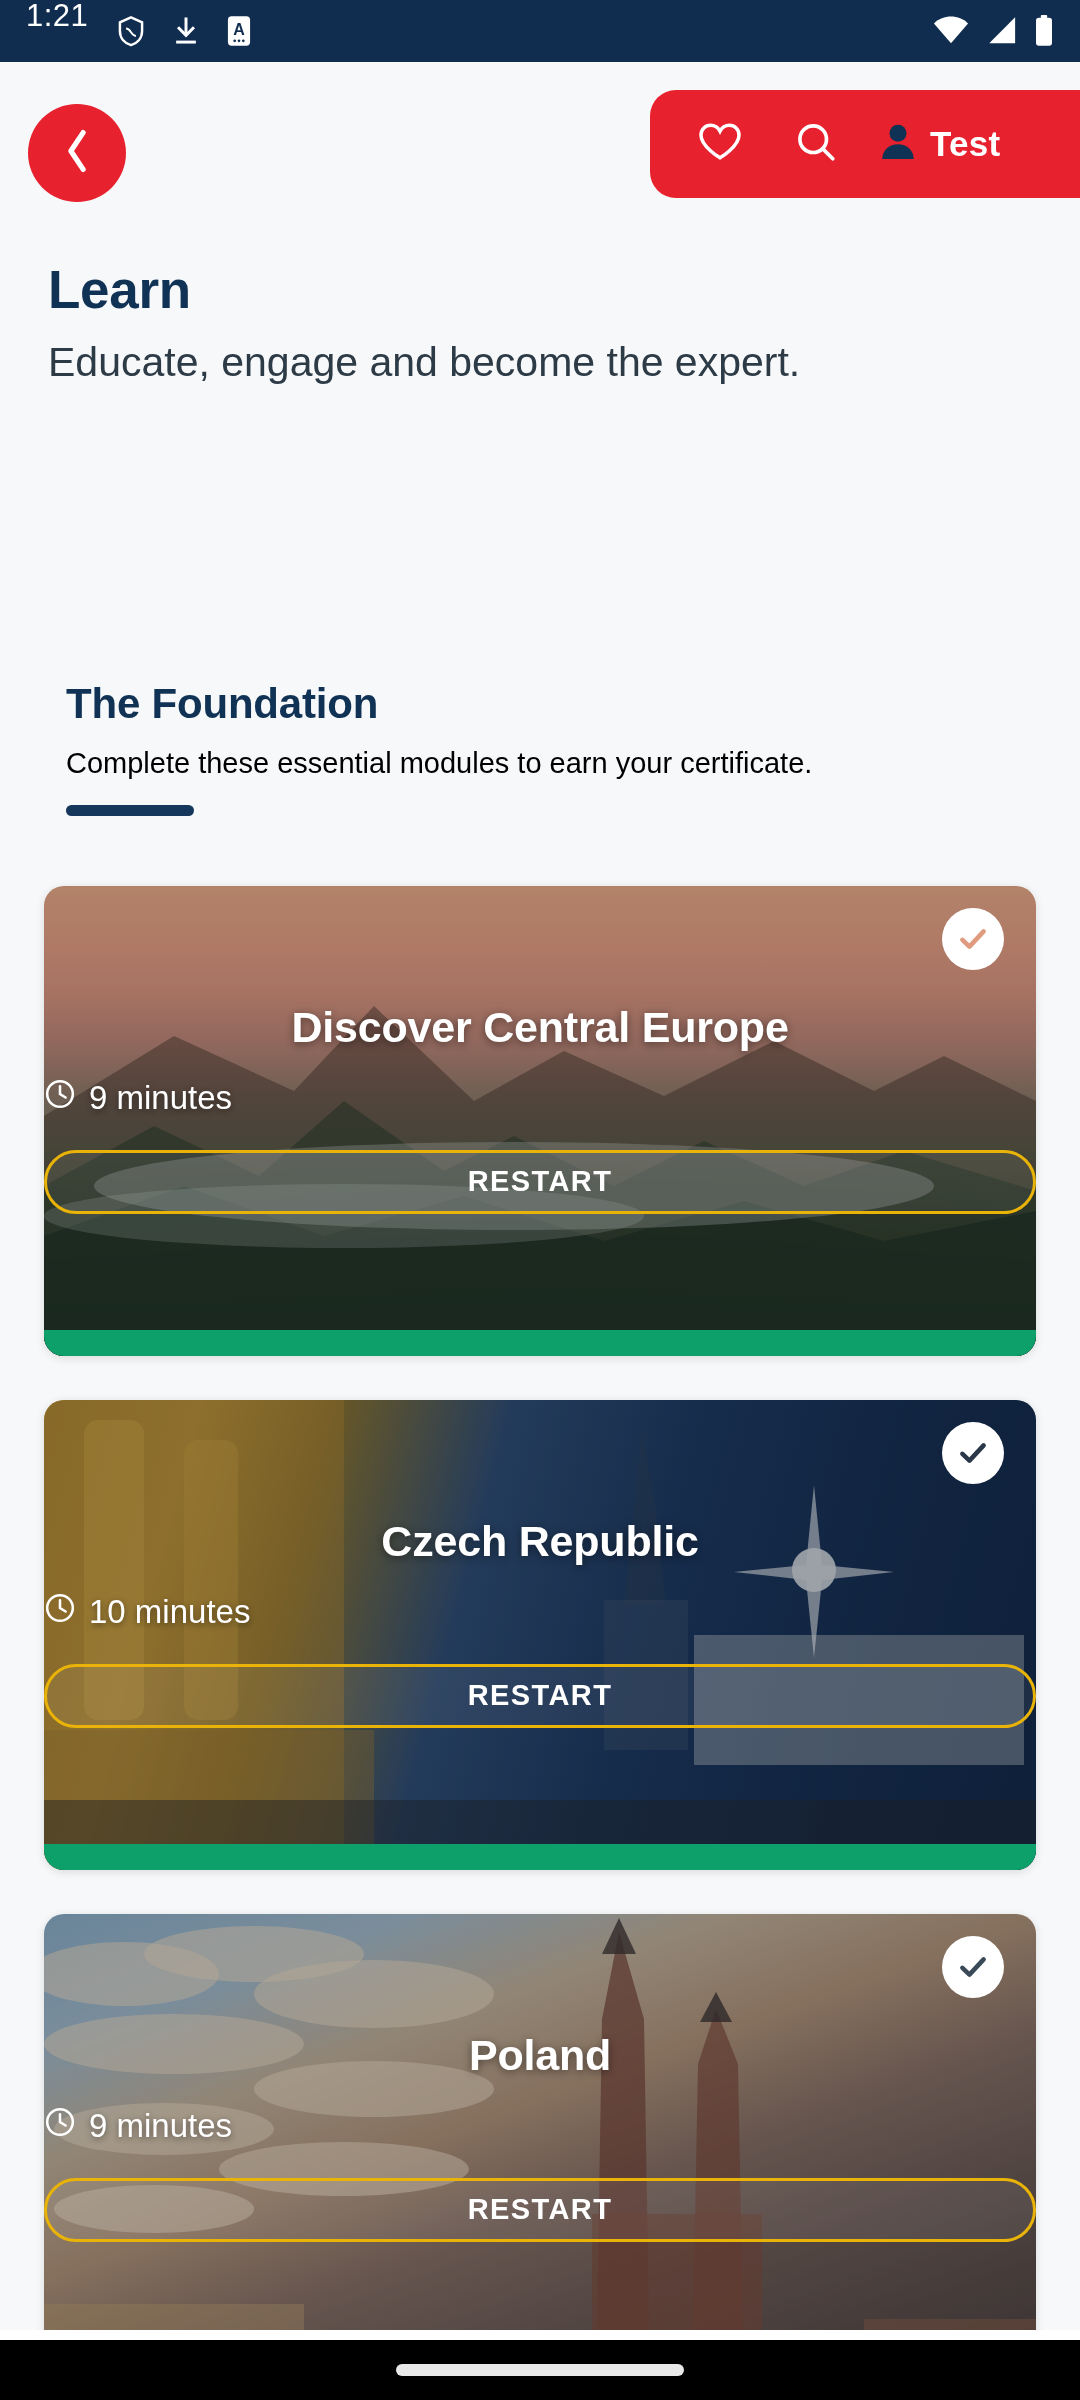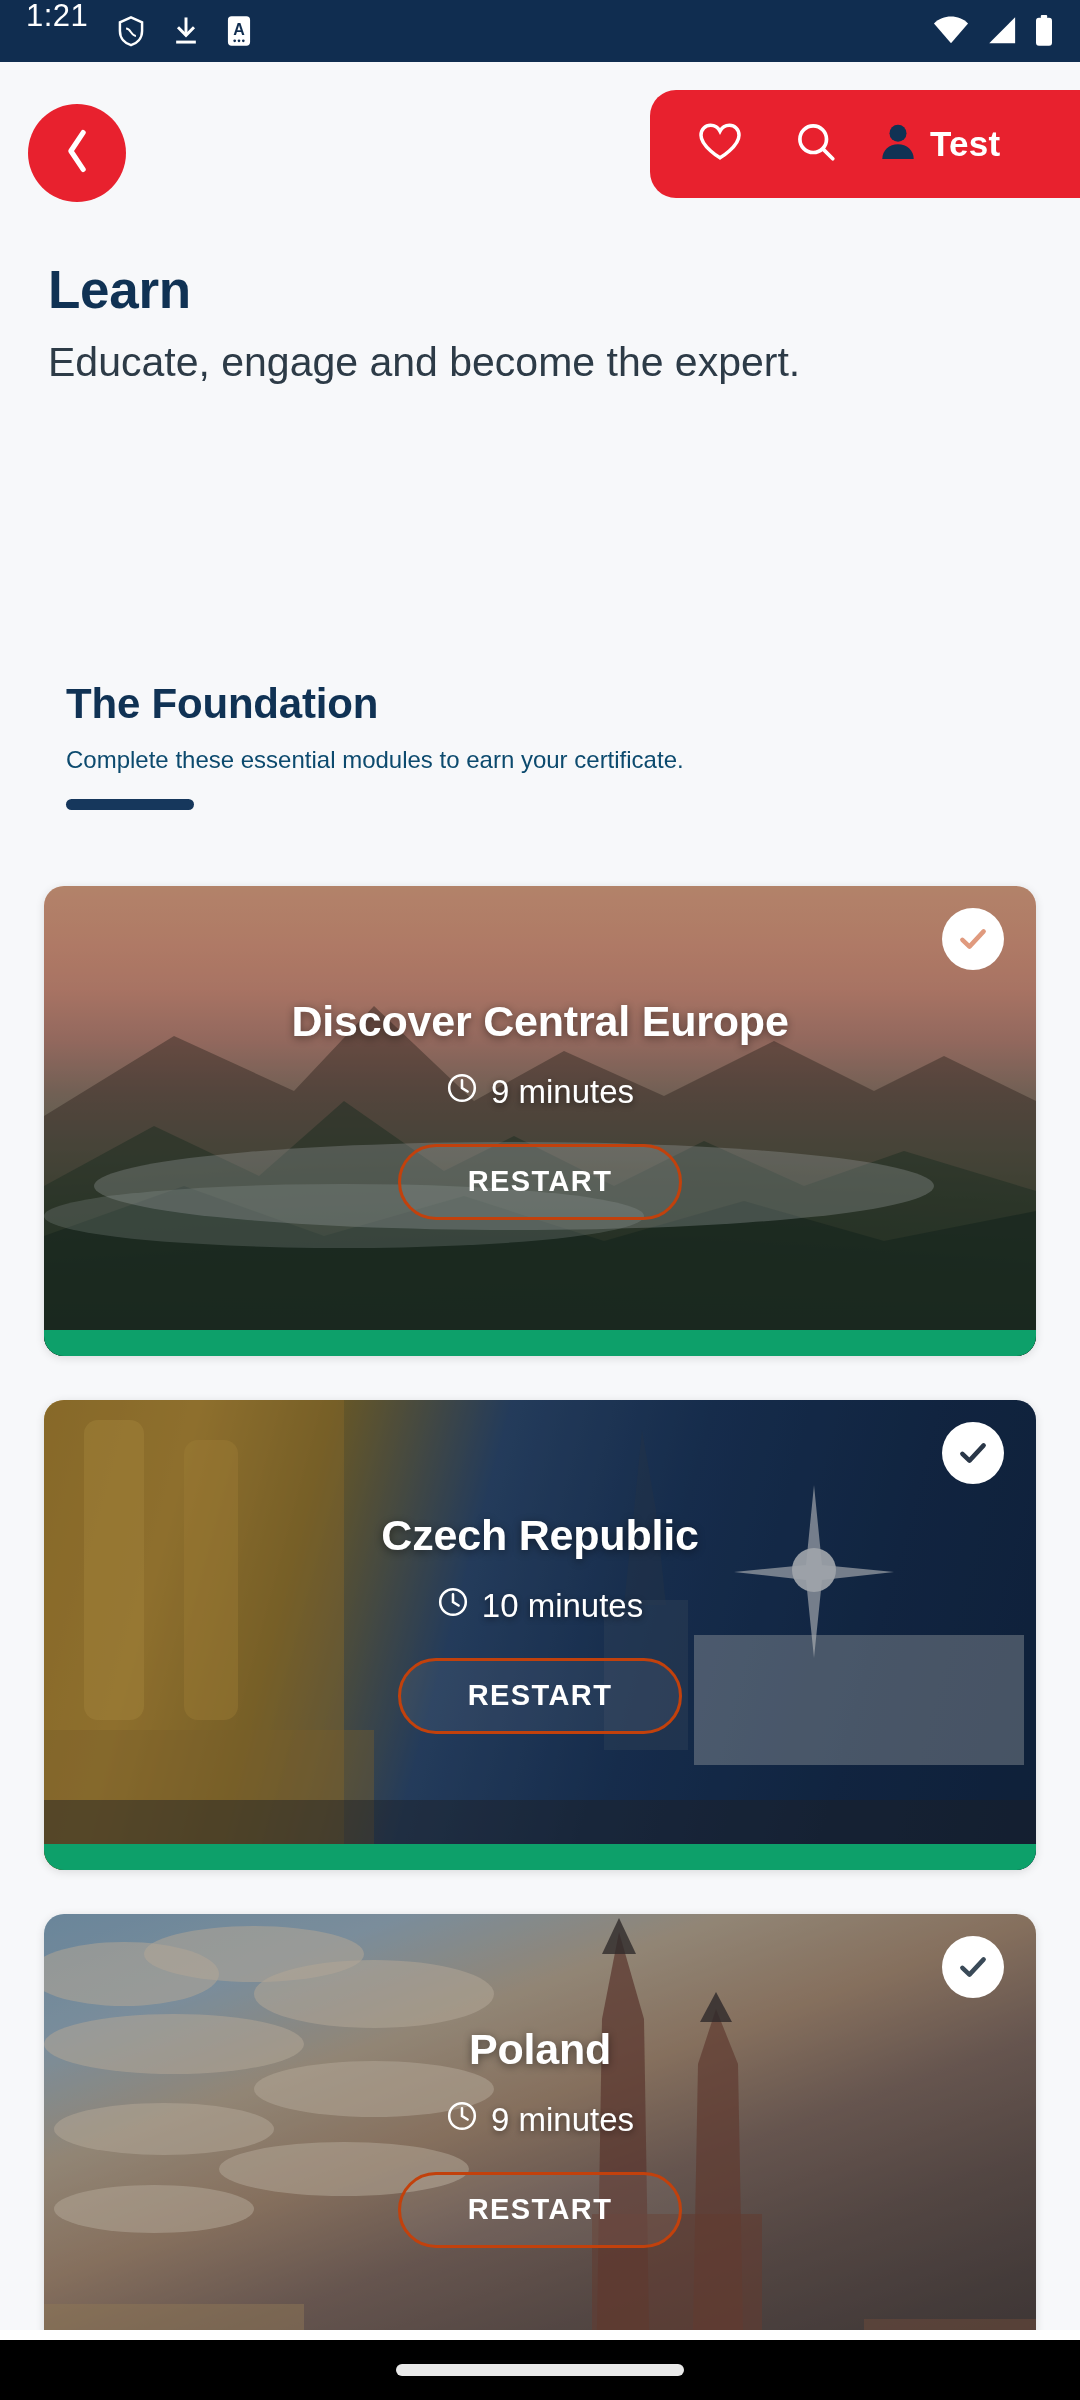--- a/index.html
+++ b/index.html
@@ -181,22 +181,22 @@
     width: 960px;
   }
   .section-title {
     color: #103254;
     font-size: 42px;
     font-weight: bold;
     letter-spacing: -0.2px;
   }
   .section-sub {
     margin-top: 18px;
-    color: #0c4a6e;
-    font-size: 24px;
+    color: #000000;
+    font-size: 29px;
     line-height: 1.2;
   }
   .section-indicator {
     margin-top: 24px;
     width: 128px;
     height: 11px;
     border-radius: 6px;
     background: #16375C;
   }
 
@@ -225,21 +225,20 @@
     position: absolute;
     inset: 0;
     background: rgba(20,26,32,0.30);
   }
   .card-content {
     position: absolute;
     left: 0; right: 0;
     top: 0; bottom: 26px;
     display: flex;
     flex-direction: column;
-    align-items: center;
     justify-content: center;
   }
   .card-title {
     color: #FFFFFF;
     font-size: 43px;
     font-weight: bold;
     text-shadow: 0 2px 8px rgba(0,0,0,0.45);
     text-align: center;
     letter-spacing: -0.2px;
   }
@@ -248,22 +247,22 @@
     display: flex;
     align-items: center;
     gap: 13px;
     color: #FFFFFF;
     font-size: 33px;
     text-shadow: 0 2px 6px rgba(0,0,0,0.45);
   }
   .card-action {
     margin-top: 32px;
     min-width: 284px;
-    height: 76px;
-    border: 3px solid #c2410c;
+    height: 64px;
+    border: 3px solid #eab308;
     border-radius: 40px;
     display: flex;
     align-items: center;
     justify-content: center;
     color: #FFFFFF;
     font-size: 29px;
     font-weight: bold;
     letter-spacing: 1.4px;
     cursor: pointer;
     background: rgba(255,255,255,0.06);

